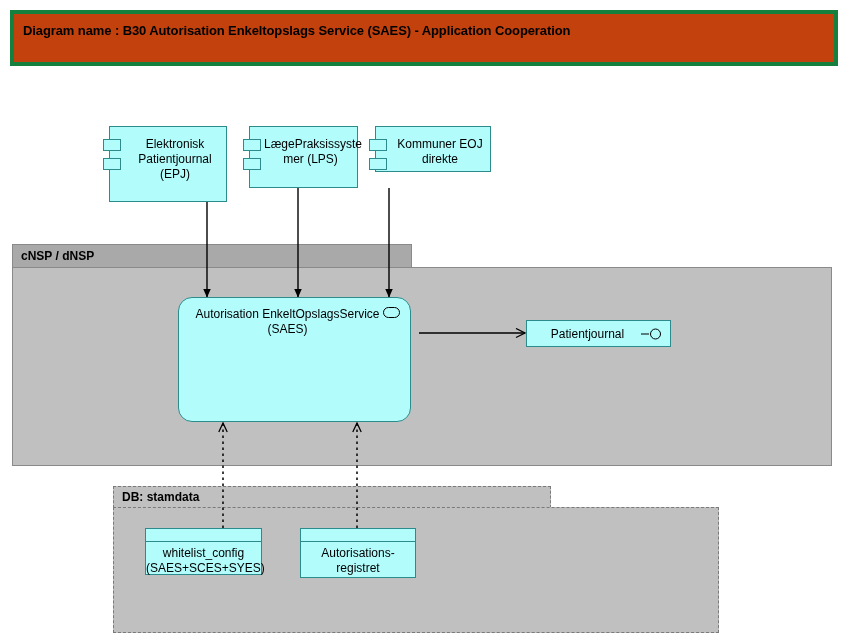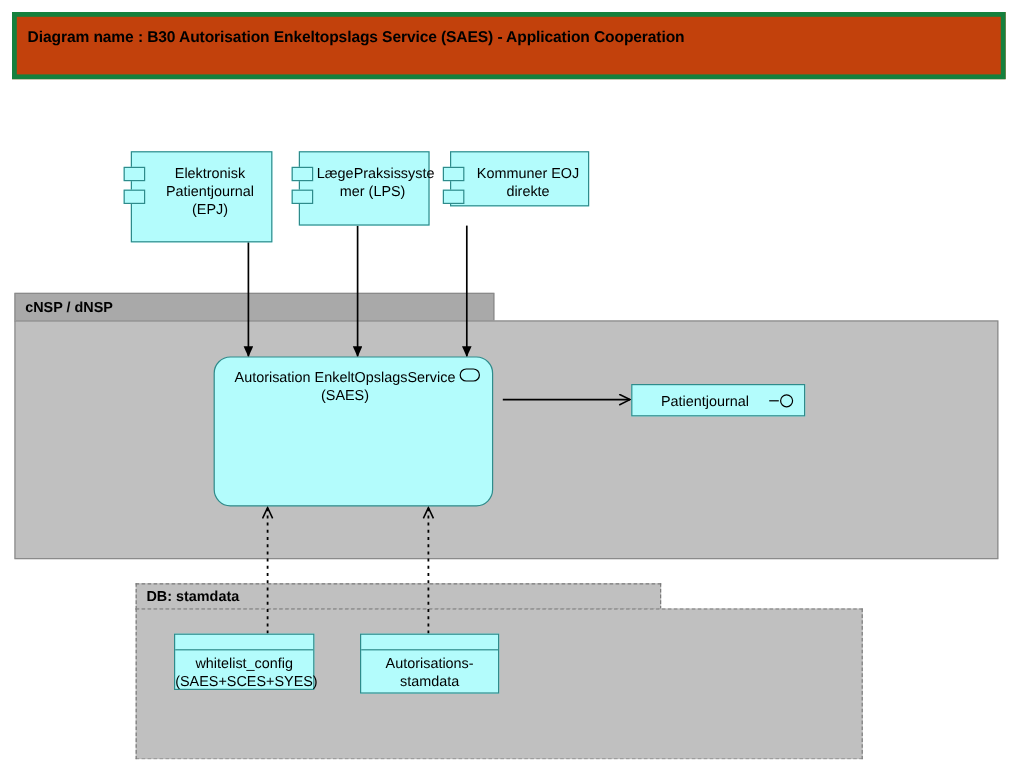--- a/index.html
+++ b/index.html
@@ -262,16 +262,16 @@
 
   <div class="node dataobj" style="left:145px; top:528px; width:117px; height:47px;">
     <div class="do-head"></div>
     <div class="node-label" style="top:17px;">whitelist_config
 (SAES+SCES+SYES)</div>
   </div>
 
   <div class="node dataobj" style="left:300px; top:528px; width:116px; height:50px;">
     <div class="do-head"></div>
     <div class="node-label" style="top:17px;">Autorisations-
-stamdata</div>
+registret</div>
   </div>
 
 </div>
 
 </body></html>

